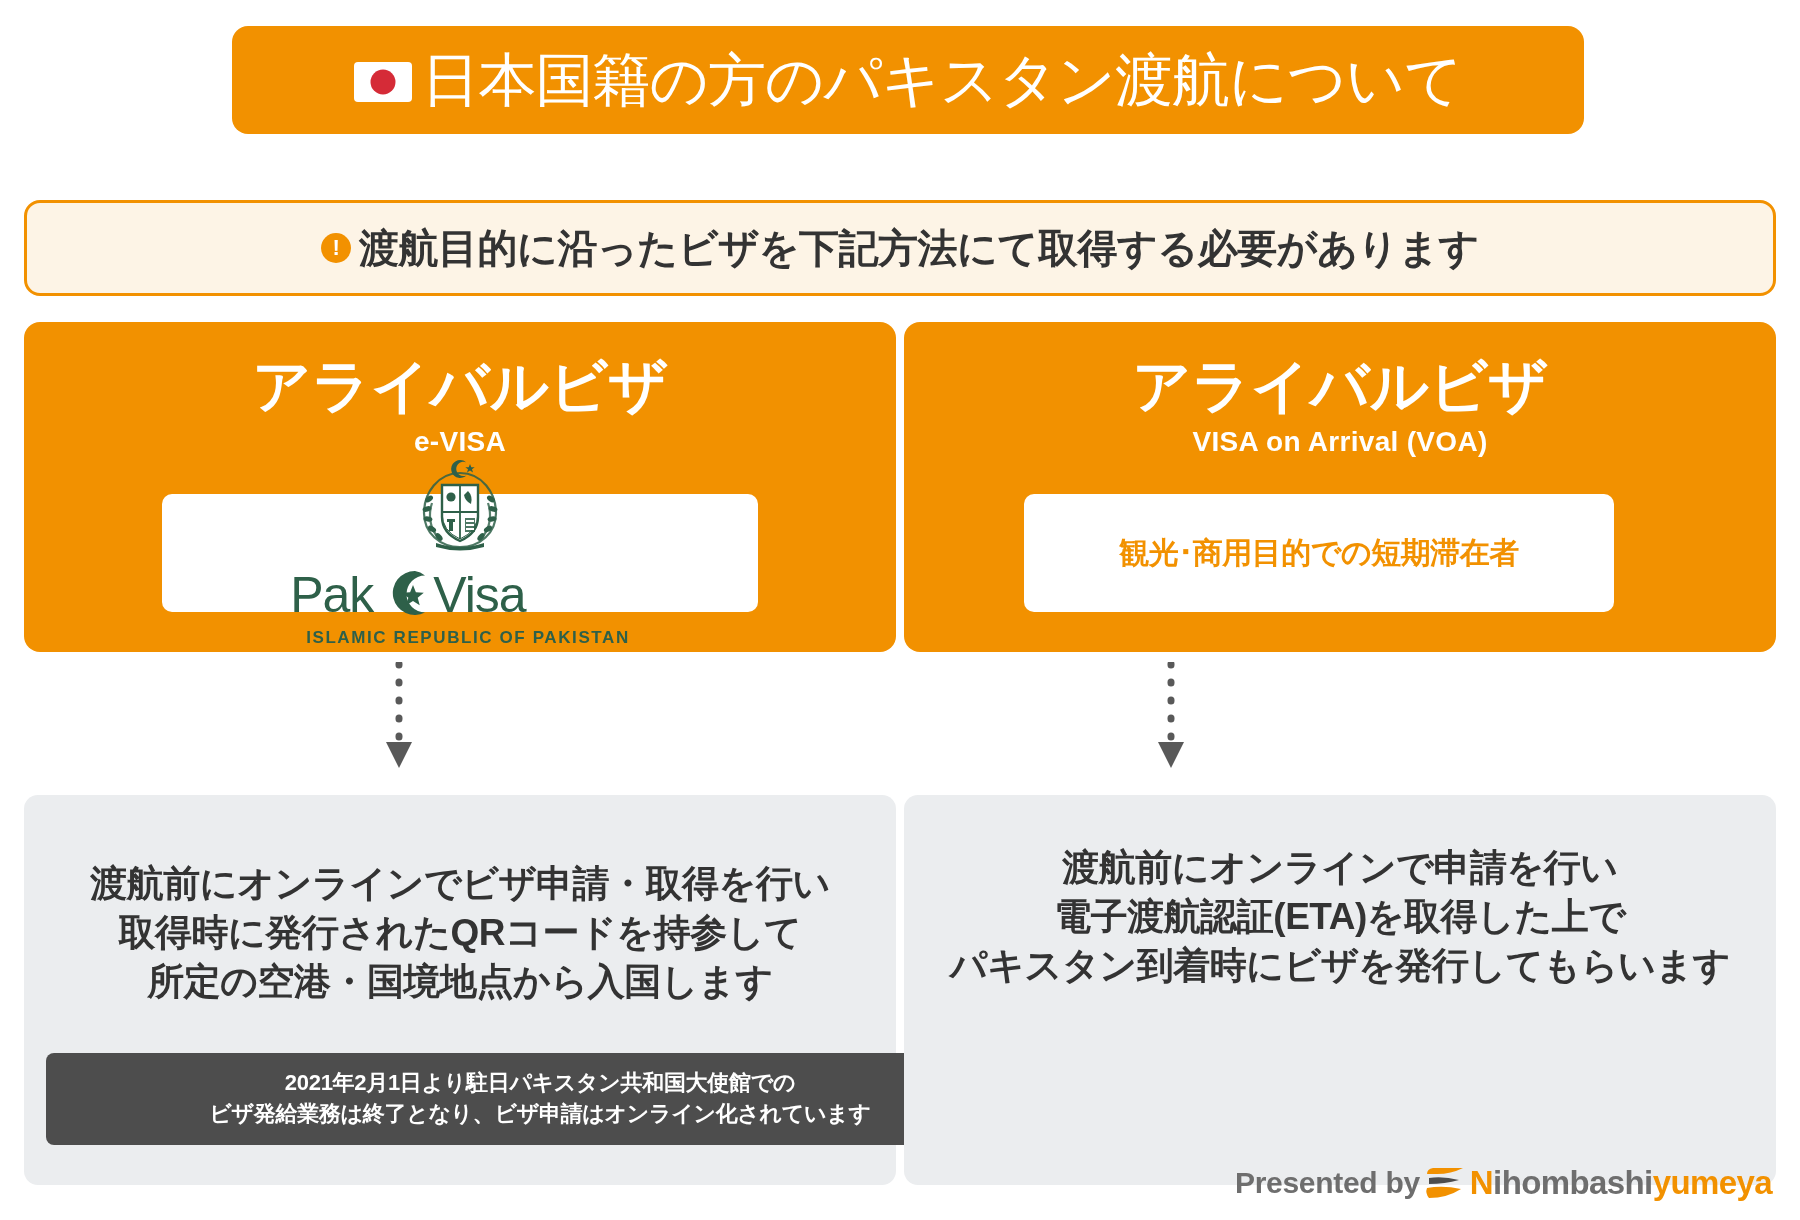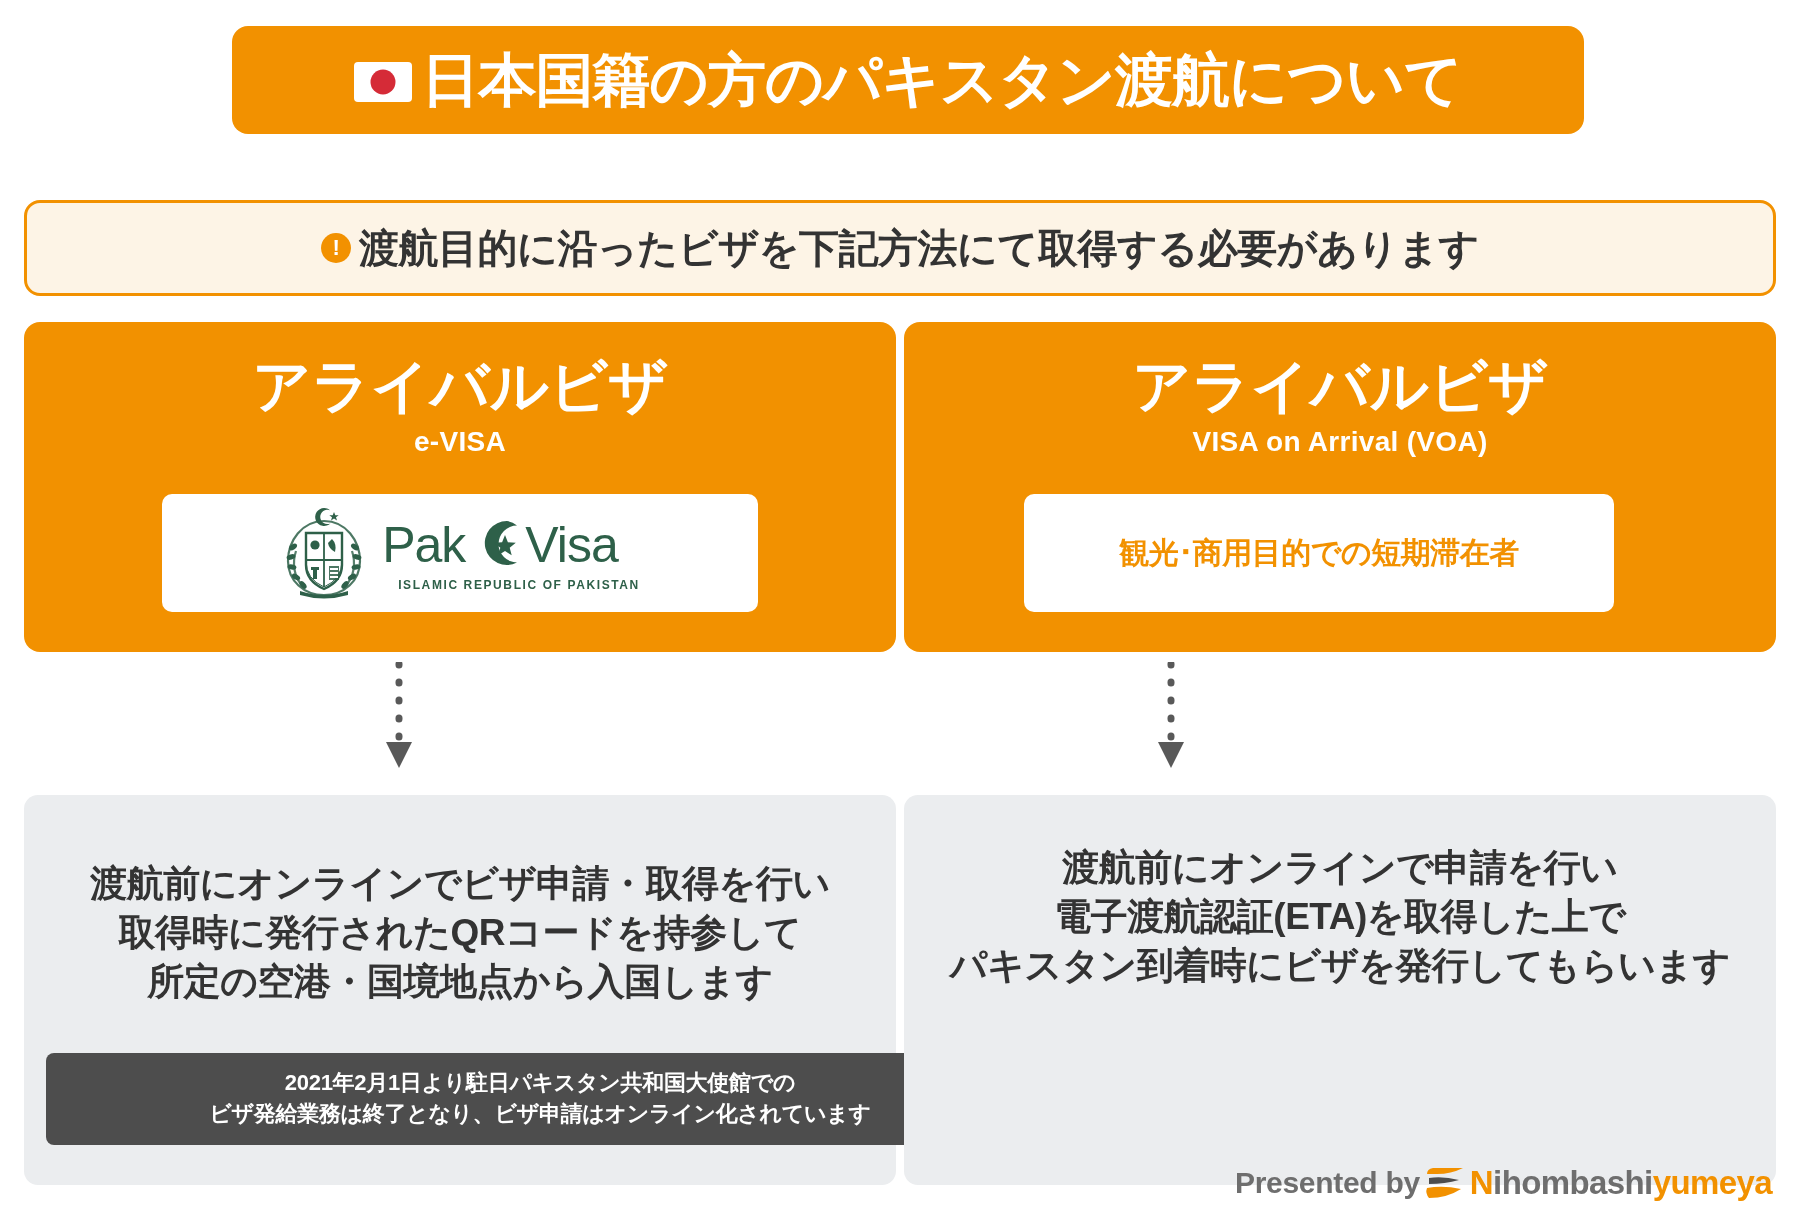--- a/index.html
+++ b/index.html
@@ -17,21 +17,21 @@
     left:232px; top:26px;
     width:1352px; height:108px;
     background:#F29100;
     border-radius:16px;
     display:flex;align-items:center;justify-content:center;
     box-sizing:border-box;
   }
   .title-text{
     color:#ffffff;
     font-size:58px;
-    font-weight:bold;
+    font-weight:normal;
     letter-spacing:-1px;
     white-space:nowrap;
     display:flex;align-items:center;
     line-height:1;
   }
   .flag-jp{
     display:inline-block;
     width:58px;height:40px;
     background:#ffffff;
     border-radius:4px;
@@ -131,41 +131,42 @@
     letter-spacing:-0.5px;
     white-space:nowrap;
   }
 
   
   .pakvisa{
     display:flex;
     align-items:center;
     justify-content:center;
     gap:14px;
+    flex-direction:column;
   }
   .pak-emblem{flex:0 0 auto;}
   .pak-words{
     display:flex;flex-direction:column;align-items:flex-start;
   }
   .pak-row{
     display:flex;align-items:center;
     color:#2E6049;
     font-size:50px;
     font-weight:400;
     line-height:1;
     letter-spacing:-1px;
   }
   .pak-moon{
     display:inline-block;
     margin:0 2px 0 6px;
     position:relative;top:2px;
   }
   .pak-caption{
     color:#2E6049;
-    font-size:12px;
+    font-size:17px;
     font-weight:bold;
     letter-spacing:1.6px;
     margin-top:3px;
     margin-left:16px;
   }
 
   
   .arrow{
     position:absolute;
     top:662px;

